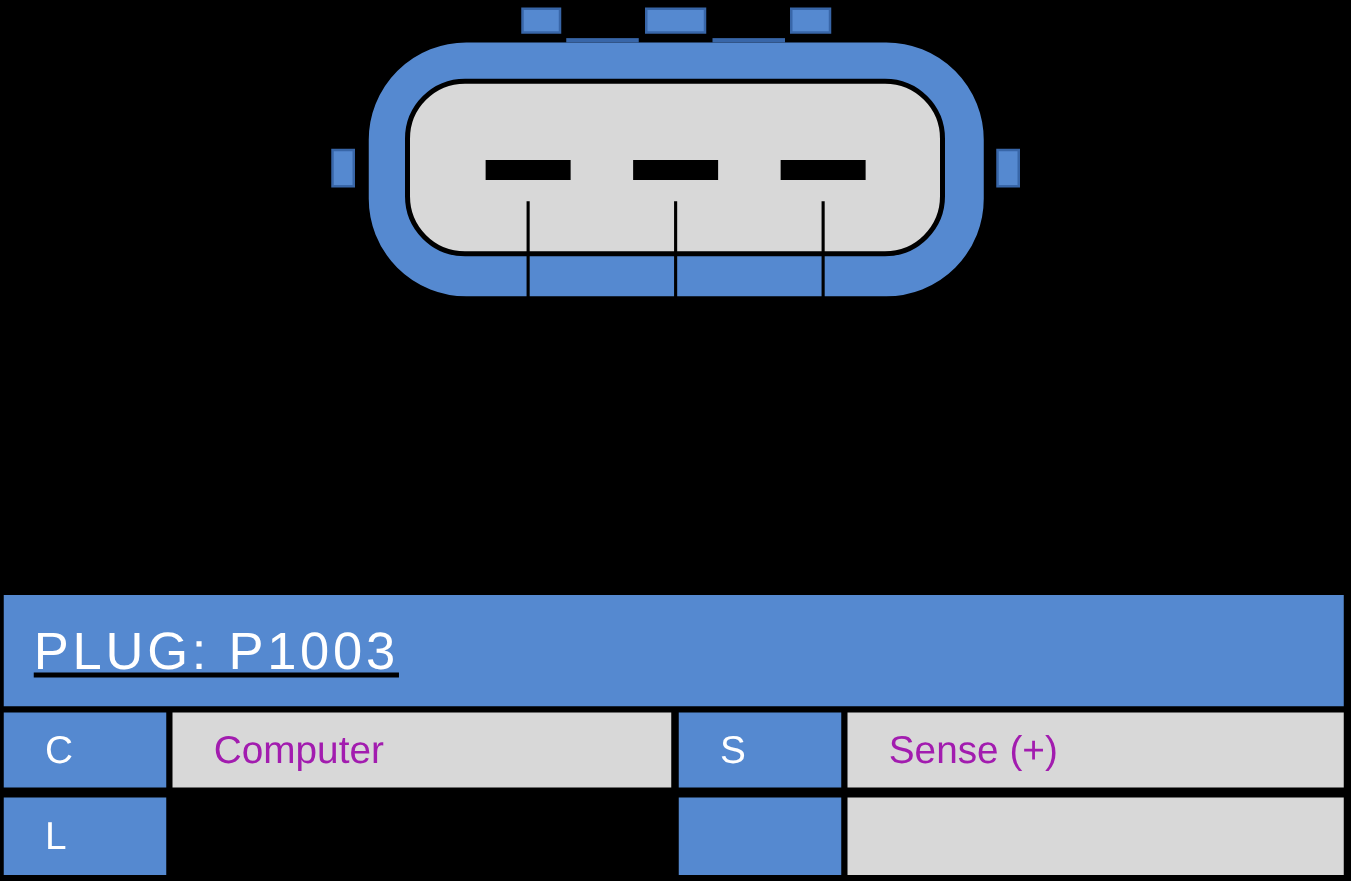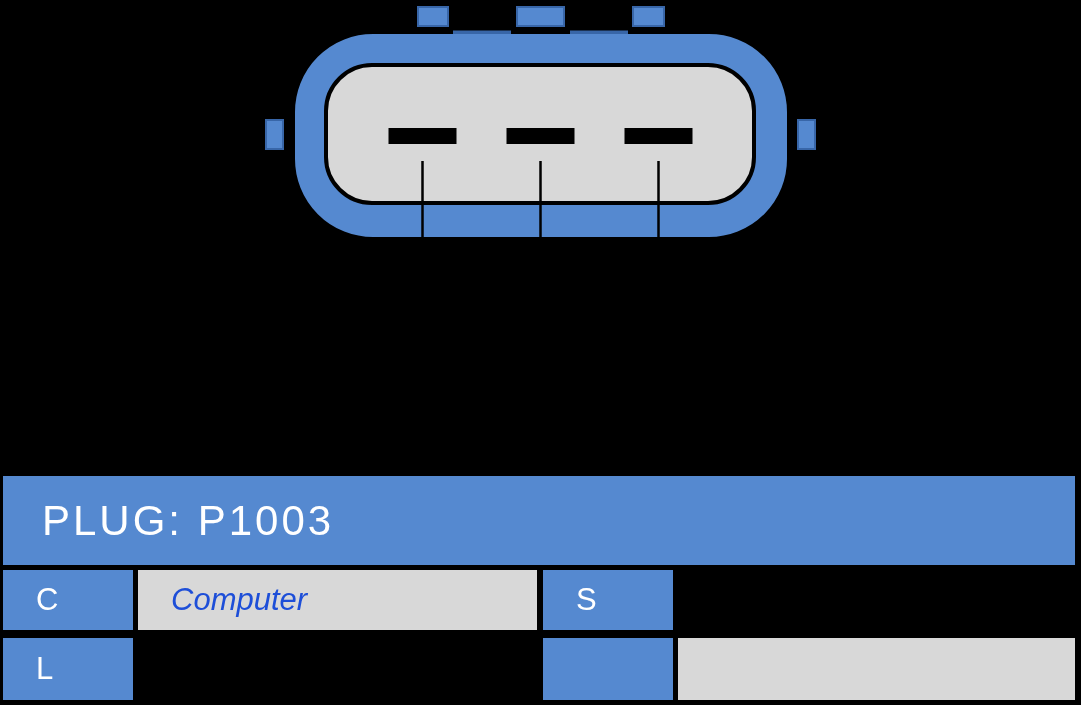--- a/index.html
+++ b/index.html
@@ -31,22 +31,23 @@
   }
   .plug-header {
     position: absolute;
     left: 3px;
     top: 0;
     width: 1072px;
     height: 89px;
     background: #5589D0;
     display: flex;
     align-items: center;
-    padding-left: 39px;
+    padding-left: 24px;
     box-sizing: border-box;
+    text-decoration: underline;
   }
   .plug-header span {
     color: #FFFFFF;
     font-size: 42px;
     letter-spacing: 3px;
     font-weight: 400;
     white-space: nowrap;
   }
   .cell {
     position: absolute;
@@ -57,22 +58,21 @@
     font-size: 31px;
     white-space: nowrap;
   }
   .cell.key {
     background: #5589D0;
     color: #FFFFFF;
     width: 130px;
   }
   .cell.val {
     background: #D8D8D8;
-    color: #1d4ed8;
-    font-style: italic;
+    color: #a21caf;
   }
   .r1 { top: 94px; height: 60px; }
   .r2 { top: 162px; height: 62px; }
   .c1 { left: 3px; }
   .c2 { left: 138px; width: 399px; }
   .c3 { left: 543px; }
   .c4 { left: 678px; width: 397px; }
 </style>
 </head>
 <body>
@@ -106,19 +106,20 @@
 
   <div class="plug-table">
 
     <div class="plug-header">
       <span>PLUG: P1003</span>
     </div>
 
     <div class="cell key r1 c1">C</div>
     <div class="cell val r1 c2">Computer</div>
     <div class="cell key r1 c3">S</div>
+    <div class="cell val r1 c4">Sense (+)</div>
 
     <div class="cell key r2 c1">L</div>
     <div class="cell key r2 c3"></div>
     <div class="cell val r2 c4"></div>
   </div>
 
 </div>
 
 </body></html>

